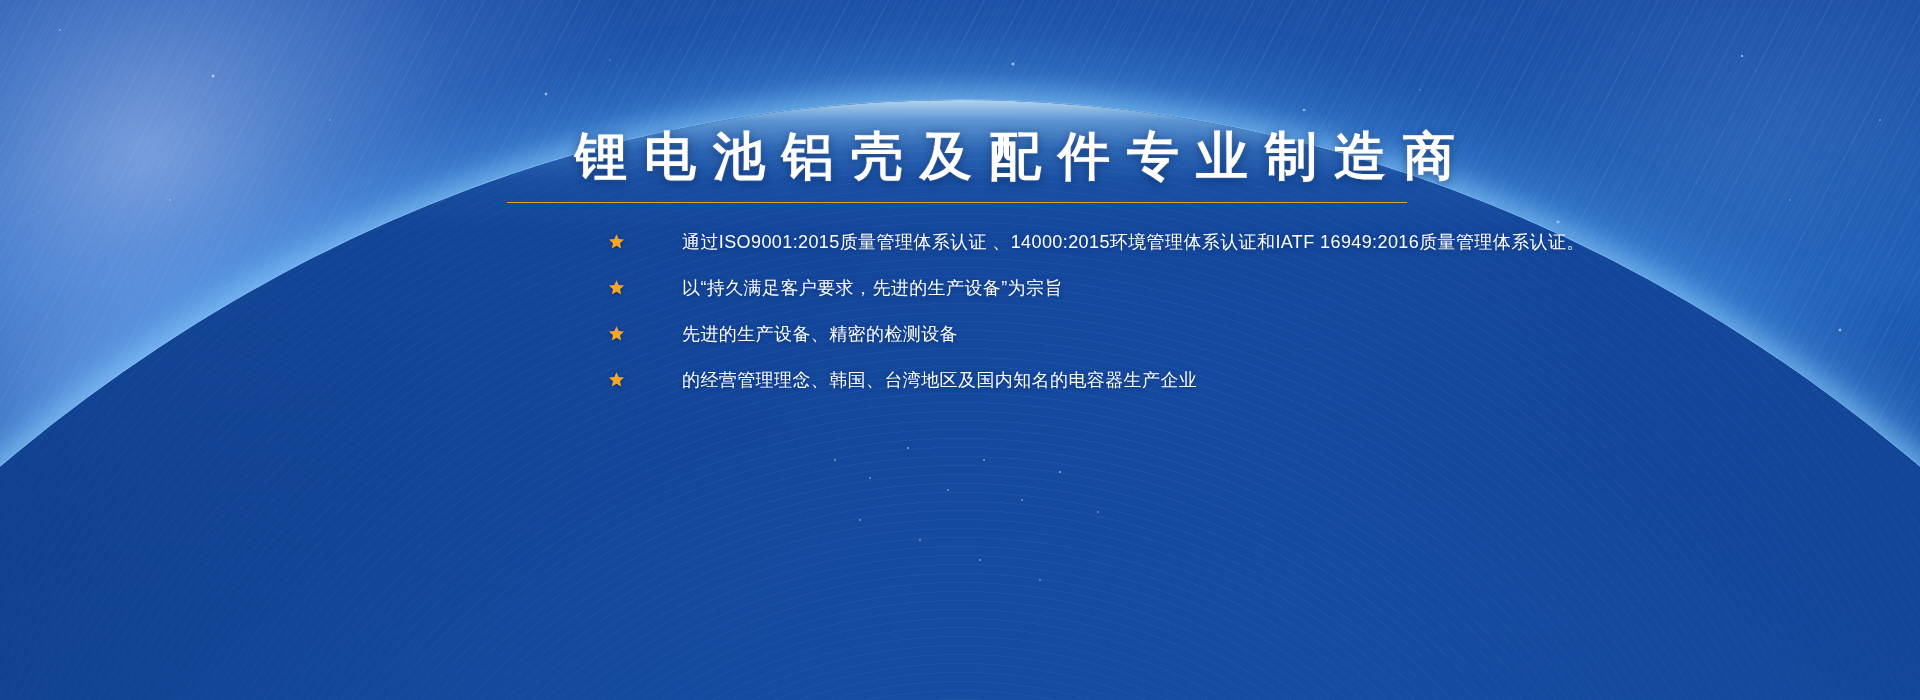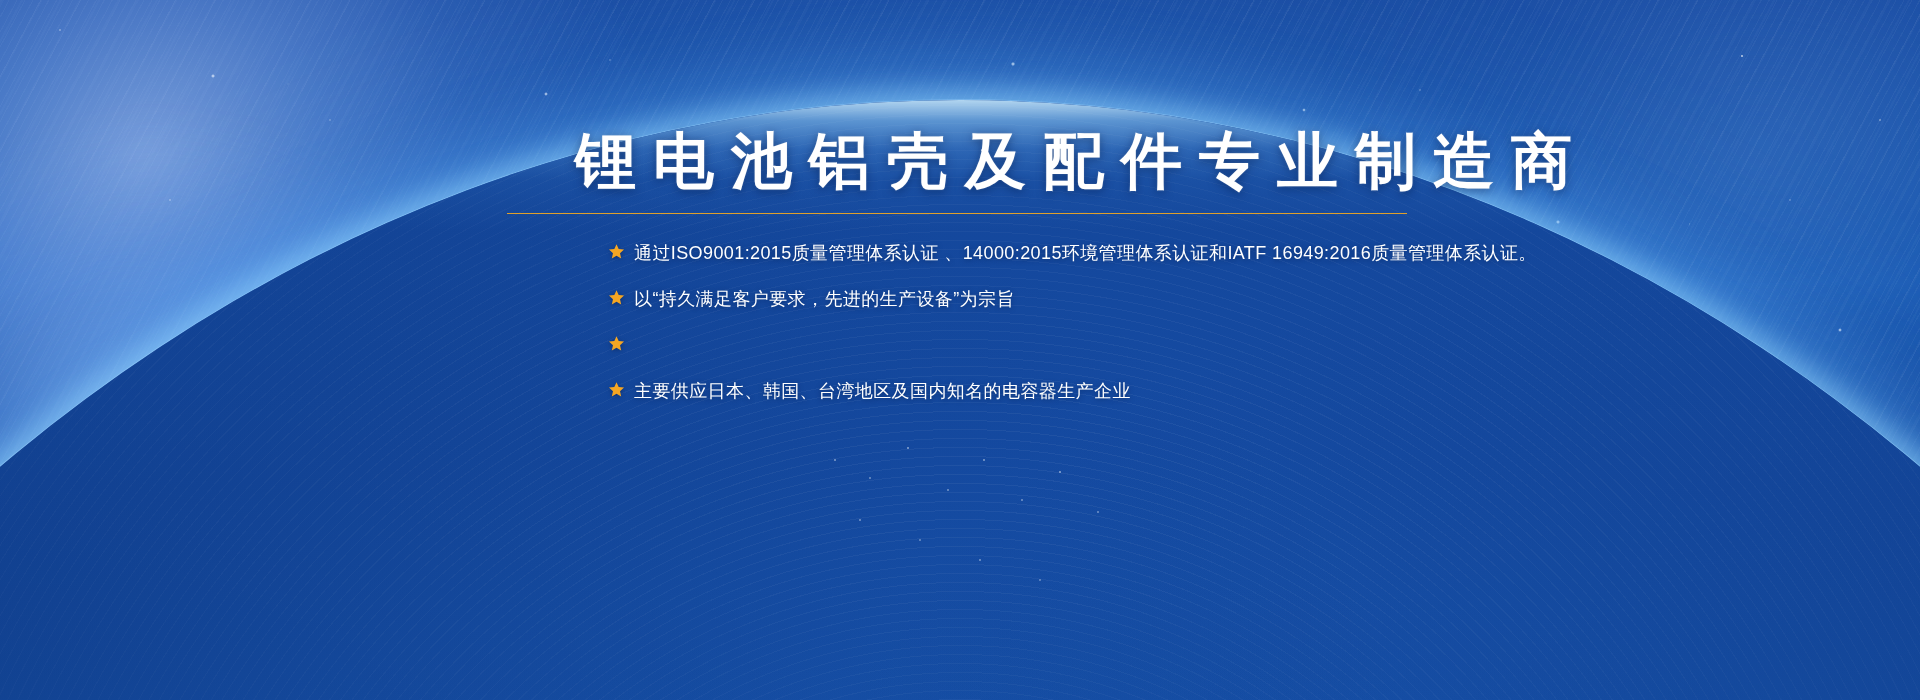--- a/index.html
+++ b/index.html
@@ -203,21 +203,21 @@
 
   
   .content{
     position:absolute;
     left:575px; top:126px;
     width:900px;
   }
 
   .headline{
     margin:0;
-    font-size:61px;
+    font-size:52px;
     line-height:1.18;
     font-weight:700;
     color:#ffffff;
     letter-spacing:17px;
     white-space:nowrap;
     text-shadow:0 2px 10px rgba(4,28,78,.55), 0 0 2px rgba(255,255,255,.25);
   }
 
   .rule{
     margin:15px 0 0 -68px;
@@ -233,20 +233,21 @@
   }
   .bullet{
     display:flex;
     align-items:center;
     height:46px;
     color:#ffffff;
     font-size:18px;
     letter-spacing:.4px;
     white-space:nowrap;
     text-shadow:0 1px 5px rgba(5,30,80,.6);
+    gap:48px;
   }
   .bullet .star{
     flex:0 0 auto;
     width:17px; height:17px;
     margin-right:9px;
     color:#f5a623;
     display:inline-block;
     position:relative;
     top:-1px;
   }
@@ -302,26 +303,27 @@
         </span>
         <span class="txt">以“持久满足客户要求，先进的生产设备”为宗旨</span>
       </li>
 
       <li class="bullet">
         <span class="star">
           <svg viewBox="0 0 24 24" width="17" height="17" aria-hidden="true">
             <path fill="currentColor" d="M12 1.6l3.1 6.9 7.5.8-5.6 5.1 1.6 7.4L12 18.1 5.4 21.8 7 14.4 1.4 9.3l7.5-.8z"></path>
           </svg>
         </span>
+        <span class="txt">先进的生产设备、精密的检测设备</span>
       </li>
 
       <li class="bullet">
         <span class="star">
           <svg viewBox="0 0 24 24" width="17" height="17" aria-hidden="true">
             <path fill="currentColor" d="M12 1.6l3.1 6.9 7.5.8-5.6 5.1 1.6 7.4L12 18.1 5.4 21.8 7 14.4 1.4 9.3l7.5-.8z"></path>
           </svg>
         </span>
-        <span class="txt">主要供应日本、韩国、台湾地区及国内知名的电容器生产企业</span>
+        <span class="txt">的经营管理理念、韩国、台湾地区及国内知名的电容器生产企业</span>
       </li>
 
     </ul>
   </div>
 </div>
 
 </body></html>

